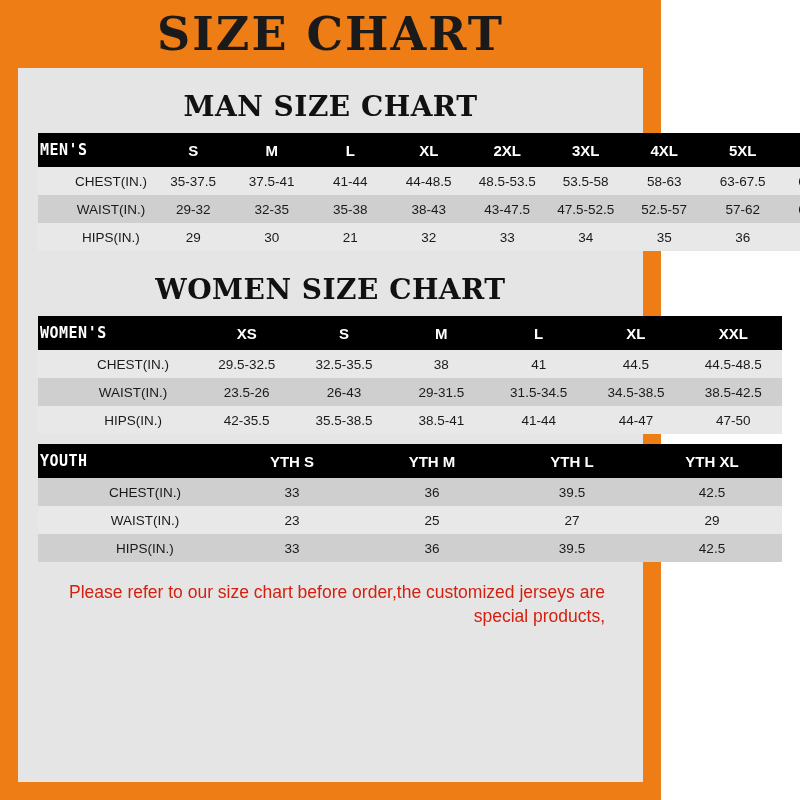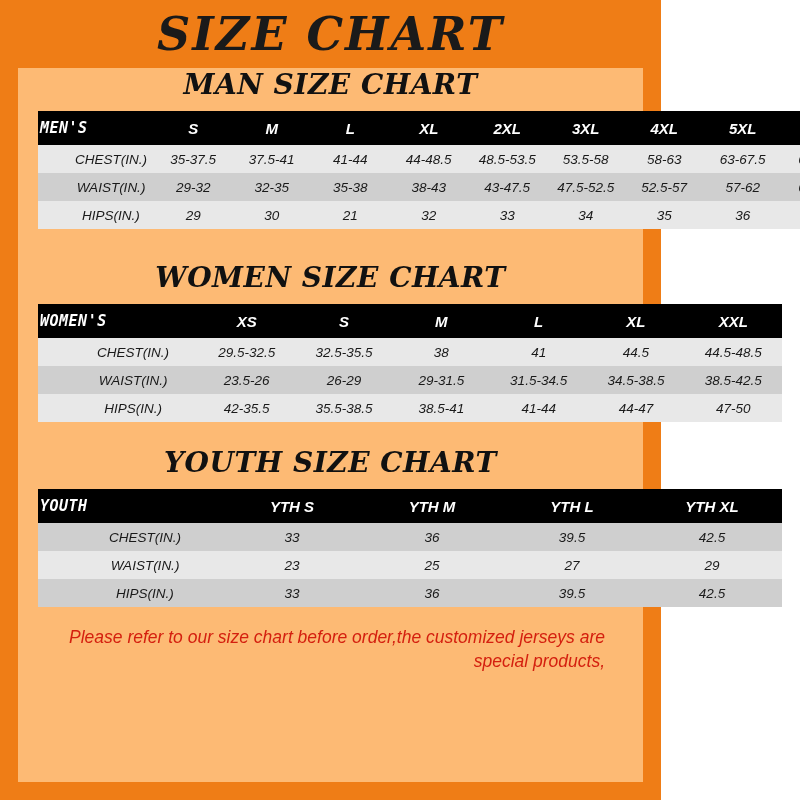--- a/index.html
+++ b/index.html
@@ -10,25 +10,24 @@
     width: 800px;
     height: 800px;
     background: #ffffff;
     font-family: "Liberation Sans", sans-serif;
     overflow: hidden;
   }
   .page {
     position: relative;
     width: 661px;
     height: 800px;
-    background: #fdba74;
+    background: #e5e5e5;
     box-sizing: border-box;
     border-left: 18px solid #ef7d16;
     border-right: 18px solid #ef7d16;
-    font-style: italic;
   }
   .banner {
     height: 68px;
     background: #ef7d16;
     display: flex;
     align-items: center;
     justify-content: center;
     margin: 0 -18px;
   }
   .banner-title {
@@ -43,22 +42,22 @@
     padding: 0 20px;
   }
   .section-title {
     text-align: center;
     font-family: "DejaVu Serif", serif;
     font-weight: bold;
     font-size: 28px;
     color: #111111;
     letter-spacing: 0.5px;
   }
-  .t-man { }
-  .t-women { margin-top: 32px; }
+  .t-man { margin-top: 22px; }
+  .t-women { margin-top: 22px; }
   .t-youth { margin-top: 24px; }
 
   table.size-table {
     border-collapse: collapse;
     width: 744px;
     margin: 10px auto 0 auto;
     table-layout: fixed;
   }
   table.size-table th,
   table.size-table td {
@@ -232,39 +231,38 @@
           <td>29.5-32.5</td>
           <td>32.5-35.5</td>
           <td>38</td>
           <td>41</td>
           <td>44.5</td>
           <td>44.5-48.5</td>
         </tr>
         <tr class="r-even">
           <td class="rowhead">WAIST(IN.)</td>
           <td>23.5-26</td>
-          <td>26-29</td>
+          <td>26-43</td>
           <td>29-31.5</td>
           <td>31.5-34.5</td>
           <td>34.5-38.5</td>
           <td>38.5-42.5</td>
         </tr>
         <tr class="r-odd">
           <td class="rowhead">HIPS(IN.)</td>
           <td>42-35.5</td>
           <td>35.5-38.5</td>
           <td>38.5-41</td>
           <td>41-44</td>
           <td>44-47</td>
           <td>47-50</td>
         </tr>
       </tbody>
     </table>
 
-    <div class="section-title t-youth">YOUTH SIZE CHART</div>
     <table class="size-table youth">
       <colgroup>
         <col class="c0">
           <col class="cx">
           <col class="cx">
           <col class="cx">
           <col class="cx">
       </colgroup>
       <thead>
         <tr>

